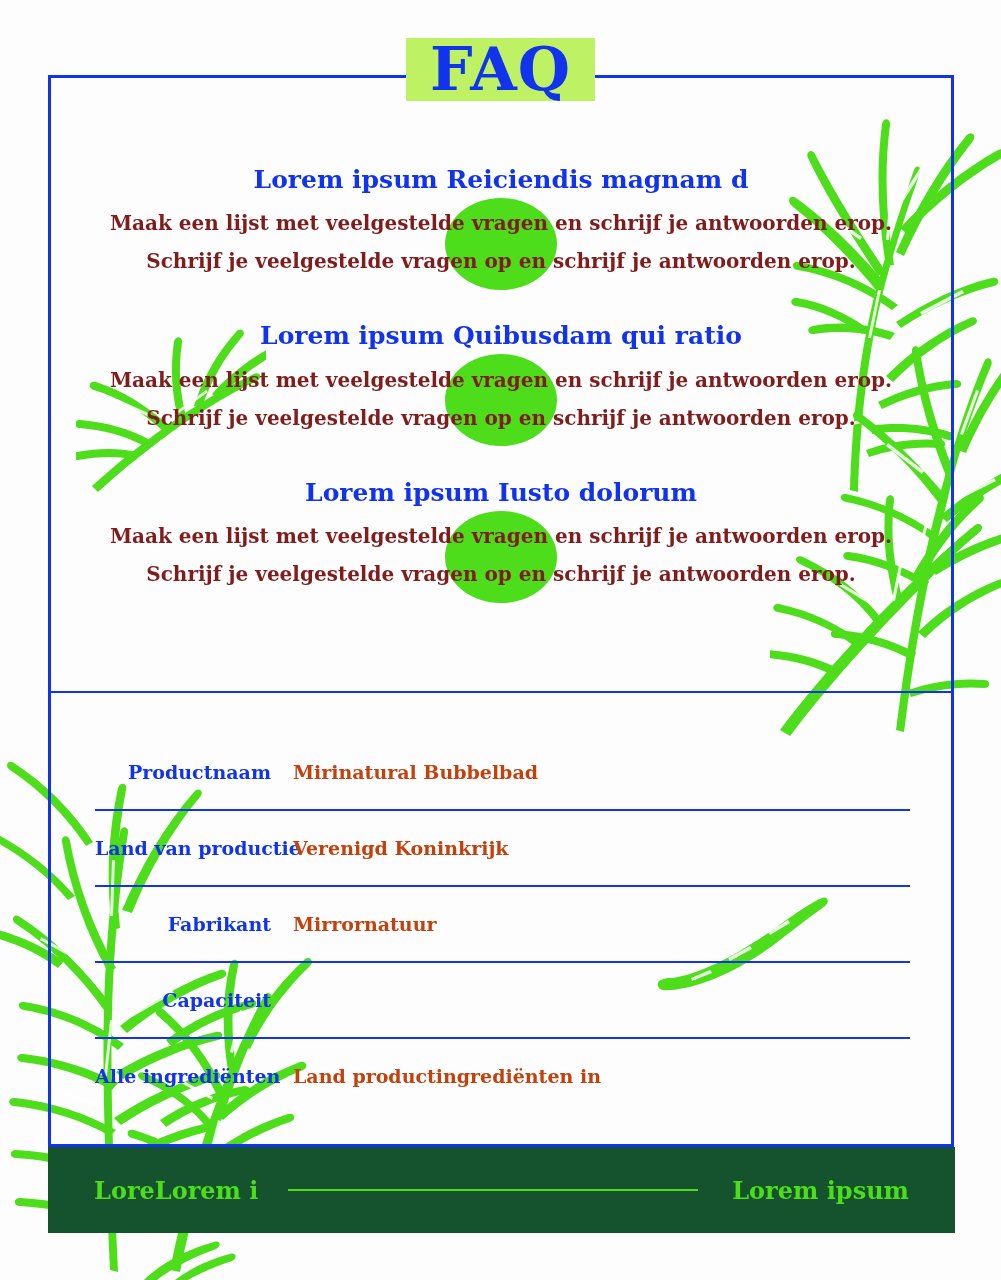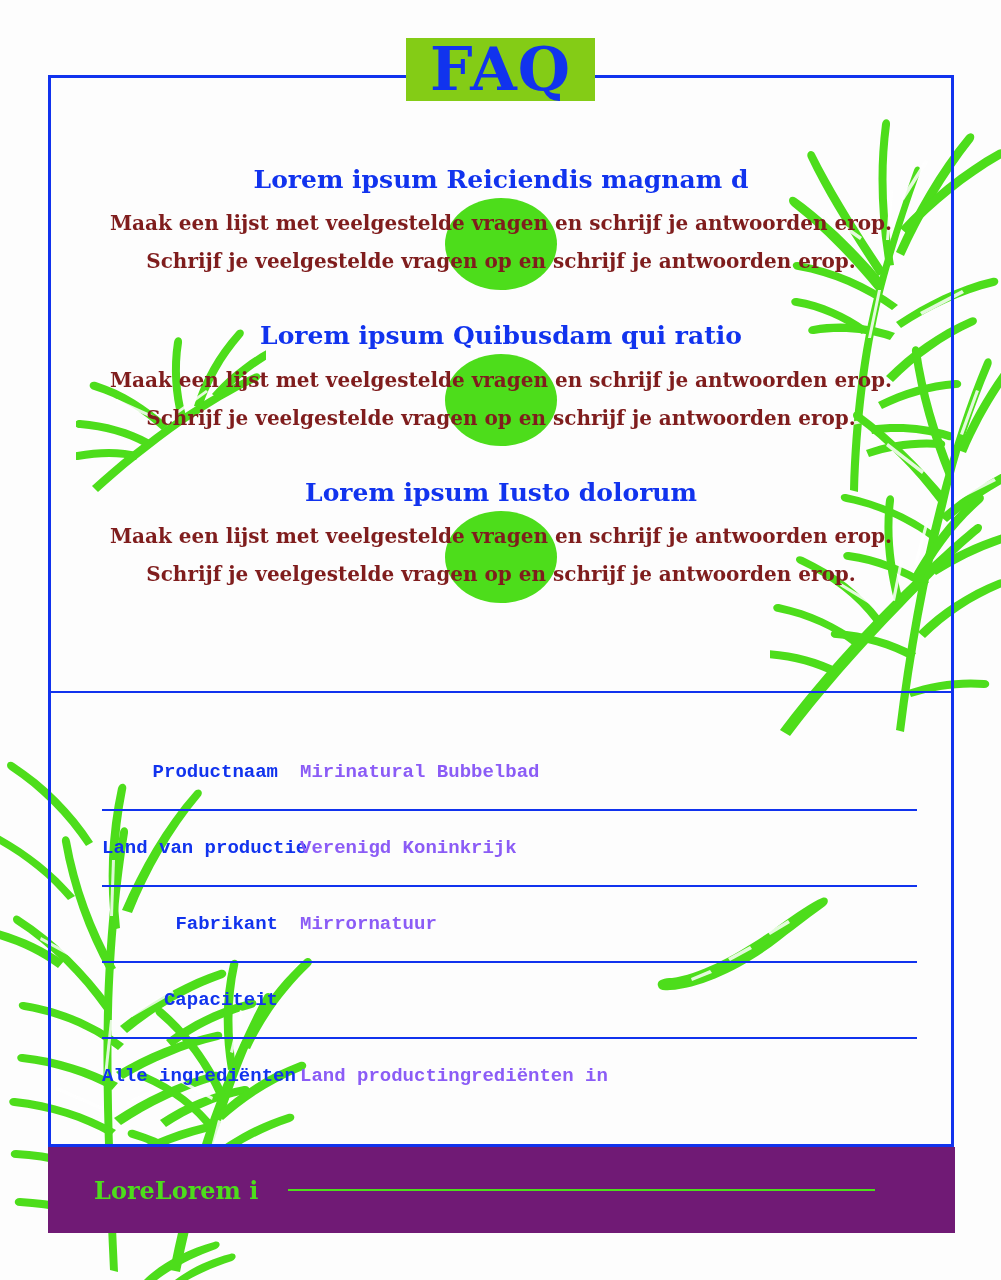--- a/index.html
+++ b/index.html
@@ -32,21 +32,21 @@
     left:0;top:38px;width:1001px;
     text-align:center;
     z-index:6;
   }
   .title{
     display:inline-block;
     font-size:60px;
     font-weight:bold;
     color:#1133ee;
     letter-spacing:1px;
-    background:#84cc16;
+    background:#bef264;
     padding:0 24px;
     line-height:1.05;
     font-family:"DejaVu Serif", serif;
   }
 
   
   .faq-area{
     position:absolute;
     left:48px;top:150px;width:906px;
     z-index:5;
@@ -86,24 +86,23 @@
     position:absolute;
     left:48px;top:691px;
     width:906px;height:0;
     border-top:2.5px solid #1133ee;
     z-index:5;
   }
 
   
   .spec-table{
     position:absolute;
-    left:102px;top:735px;
+    left:95px;top:735px;
     width:815px;
     z-index:5;
-    font-family:Liberation Mono, monospace;
   }
   .spec-row{
     display:flex;
     align-items:center;
     height:74px;
     border-bottom:2px solid #1133ee;
   }
   .spec-row:last-child{border-bottom:none;}
   .spec-label{
     width:190px;
@@ -113,31 +112,31 @@
     font-weight:bold;
     color:#1133ee;
     box-sizing:border-box;
     white-space:nowrap;
   }
   .spec-value{
     flex:1;
     text-align:left;
     font-size:19px;
     font-weight:bold;
-    color:#8b5cf6;
+    color:#c2410c;
     padding-left:8px;
     white-space:nowrap;
   }
 
   
   .footer{
     position:absolute;
     left:48px;top:1147px;
     width:907px;height:86px;
-    background:#701a75;
+    background:#14532d;
     display:flex;
     align-items:center;
     z-index:7;
     box-sizing:border-box;
     padding:0 46px;
   }
   .footer-left,.footer-right{
     color:#4ddd1b;
     font-size:24px;
     font-weight:bold;
@@ -374,15 +373,16 @@
     <div class="spec-row">
       <div class="spec-label">Alle ingrediënten</div>
       <div class="spec-value">Land productingrediënten in</div>
     </div>
 
   </div>
 
   <div class="footer">
     <span class="footer-left">LoreLorem i</span>
     <span class="footer-line"></span>
+    <span class="footer-right">Lorem ipsum</span>
   </div>
 
 </div>
 
 </body></html>

